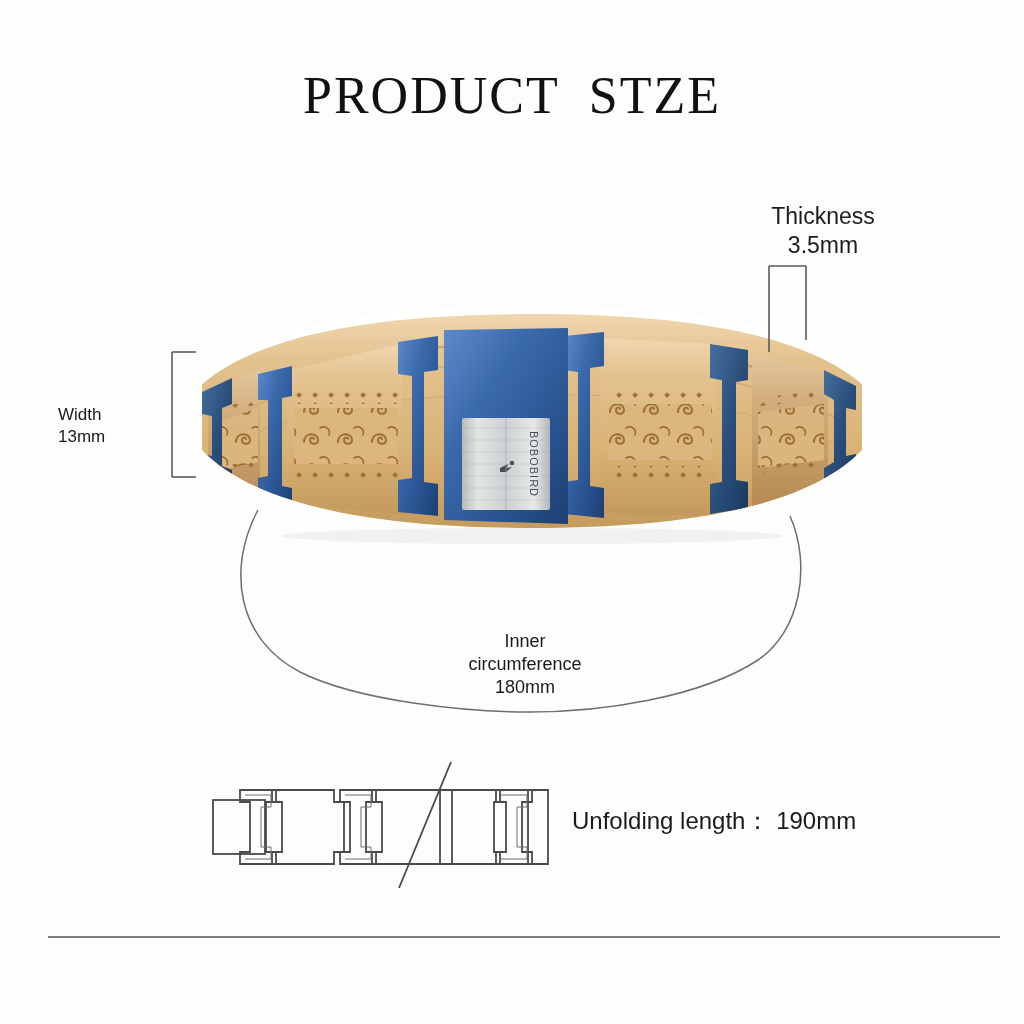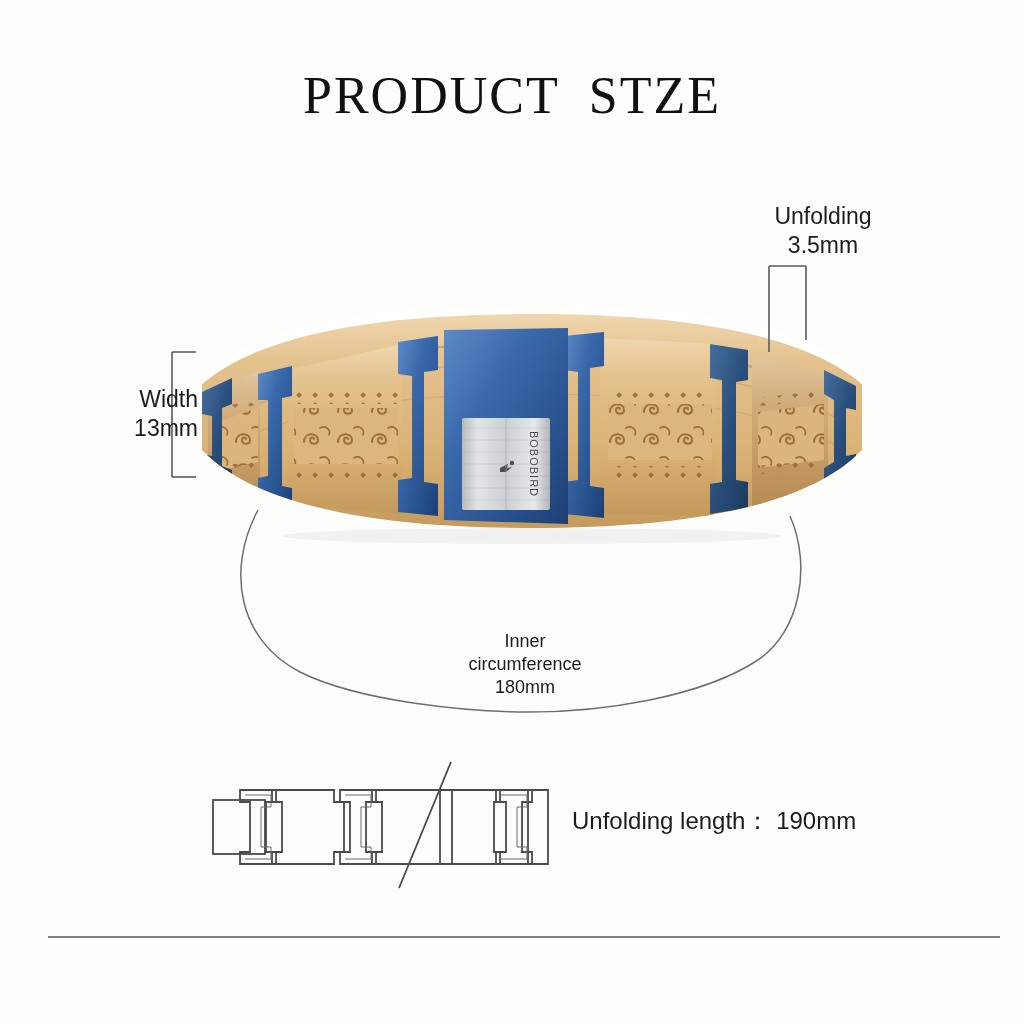--- a/index.html
+++ b/index.html
@@ -24,21 +24,21 @@
   }
 
   
   .anno{
     position:absolute;
     color:#1b1b1b;
     line-height:1.28;
     white-space:pre-line;
   }
   #thickness-label{left:728px;top:202px;width:190px;text-align:center;font-size:23px;}
-  #width-label{left:58px;top:385px;width:140px;text-align:right;font-size:23px;}
+  #width-label{left:58px;top:404px;width:140px;text-align:left;font-size:17px;}
   #circ-label{left:410px;top:630px;width:230px;text-align:center;font-size:18px;}
   #unfold-label{left:572px;top:806px;font-size:24px;white-space:nowrap;}
 
   
   #vec{position:absolute;left:0;top:0;width:1024px;height:1024px;}
 
   
   #bracelet{
     position:absolute;left:196px;top:300px;width:672px;height:250px;
   }
@@ -248,21 +248,21 @@
       <g stroke="#6d6d6d" stroke-width="1">
         <path d="M245 795 L271 795 L271 807 L261 807 L261 847 L271 847 L271 859 L245 859"></path>
         <path d="M345 795 L371 795 L371 807 L361 807 L361 847 L371 847 L371 859 L345 859"></path>
         <path d="M501 795 L527 795 L527 807 L517 807 L517 847 L527 847 L527 859 L501 859"></path>
       </g>
     </g>
 
     <line x1="48" y1="937" x2="1000" y2="937" stroke="#55555a" stroke-width="1.6"></line>
   </svg>
 
-  <div class="anno" id="thickness-label">Unfolding
+  <div class="anno" id="thickness-label">Thickness
 3.5mm</div>
 
   <div class="anno" id="width-label">Width
 13mm</div>
 
   <div class="anno" id="circ-label">Inner
 circumference
 180mm</div>
 
   <div class="anno" id="unfold-label">Unfolding length： 190mm</div>

